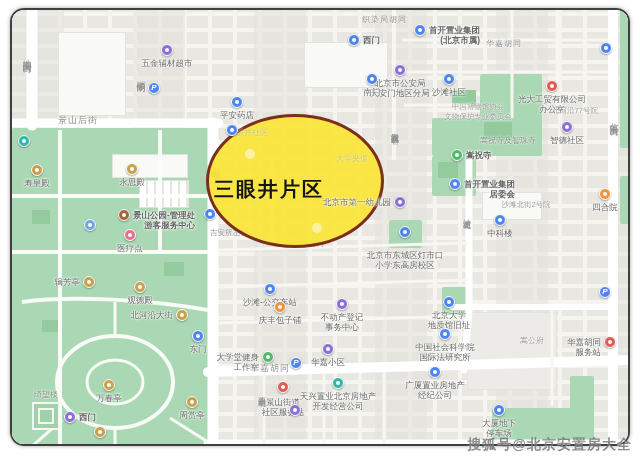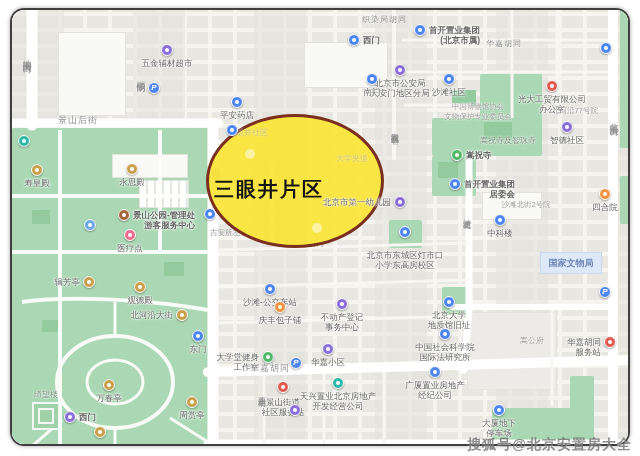--- a/index.html
+++ b/index.html
@@ -135,23 +135,20 @@
         <path d="M10,292 C60,285 140,290 196,300" stroke-width="4"></path>
         <ellipse cx="103" cy="372" rx="58" ry="46" stroke-width="4"></ellipse>
         <ellipse cx="103" cy="372" rx="28" ry="22" stroke-width="3"></ellipse>
         <path d="M103,326 V292" stroke-width="3"></path>
         <path d="M50,410 L18,438" stroke-width="3"></path>
         <path d="M158,408 L196,432" stroke-width="3"></path>
         <path d="M103,418 V438" stroke-width="3"></path>
       </g>
     </svg>
 
-    <div class="gov" style="left:528px;top:242px;width:62px;height:22px;font-size:9px;font-weight:700">
-      <span>国家文物局</span>
-    </div>
 
     <div class="st v" style="left:8px;top:42px">地安门内大街</div>
     <div class="st" style="left:46px;top:104px">景山后街</div>
     <div class="st v" style="left:122px;top:64px">碾子胡同</div>
     <div class="st v" style="left:197px;top:150px">景山东街</div>
     <div class="st" style="left:350px;top:4px;font-size:8px">织染局胡同</div>
     <div class="st v" style="left:376px;top:116px;font-size:8px">嵩祝院西巷</div>
     <div class="st" style="left:474px;top:28px;font-size:8px">华嘉胡同</div>
     <div class="st v" style="left:595px;top:106px">北河沿大街</div>
     <div class="st v" style="left:448px;top:202px;font-size:8px">沙滩北街</div>

